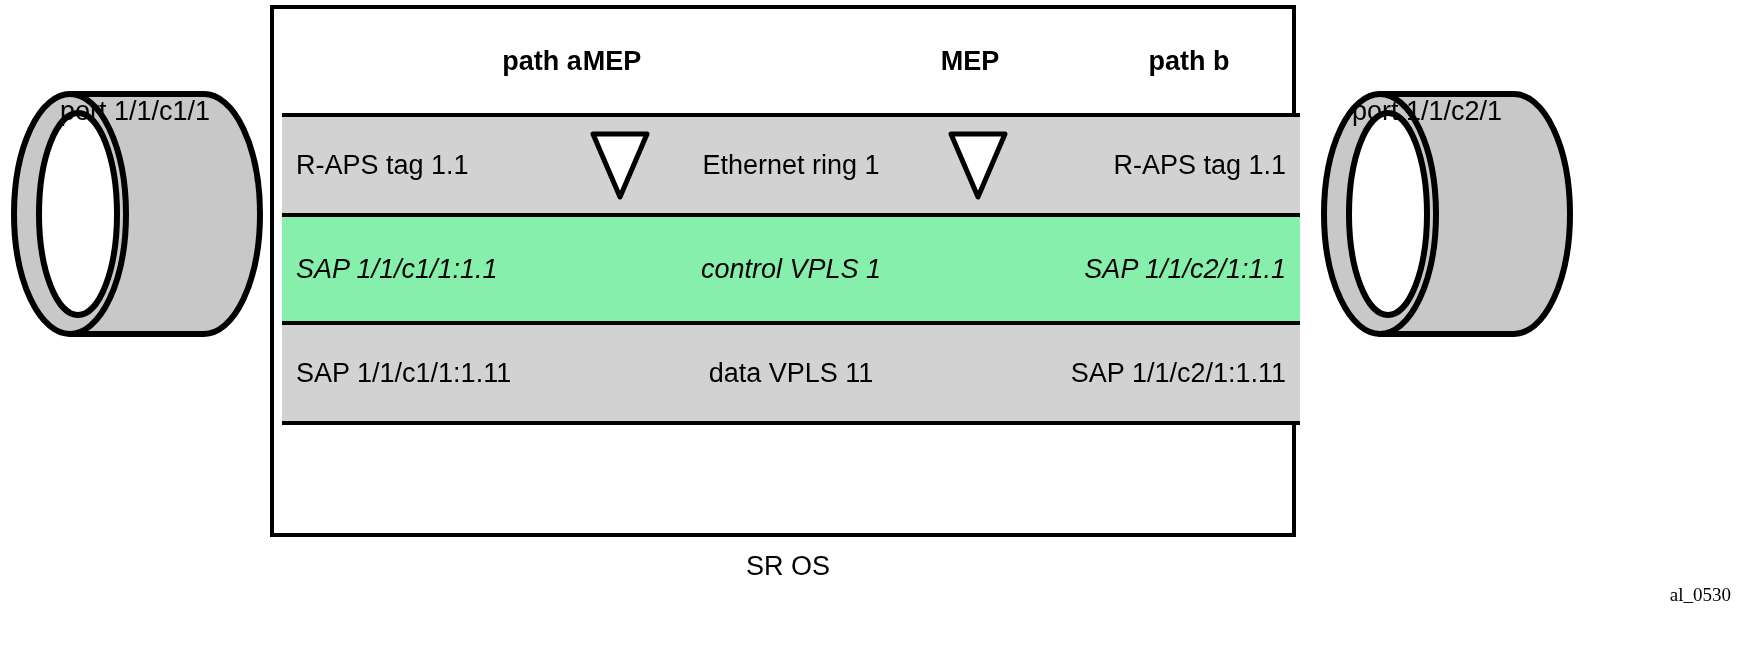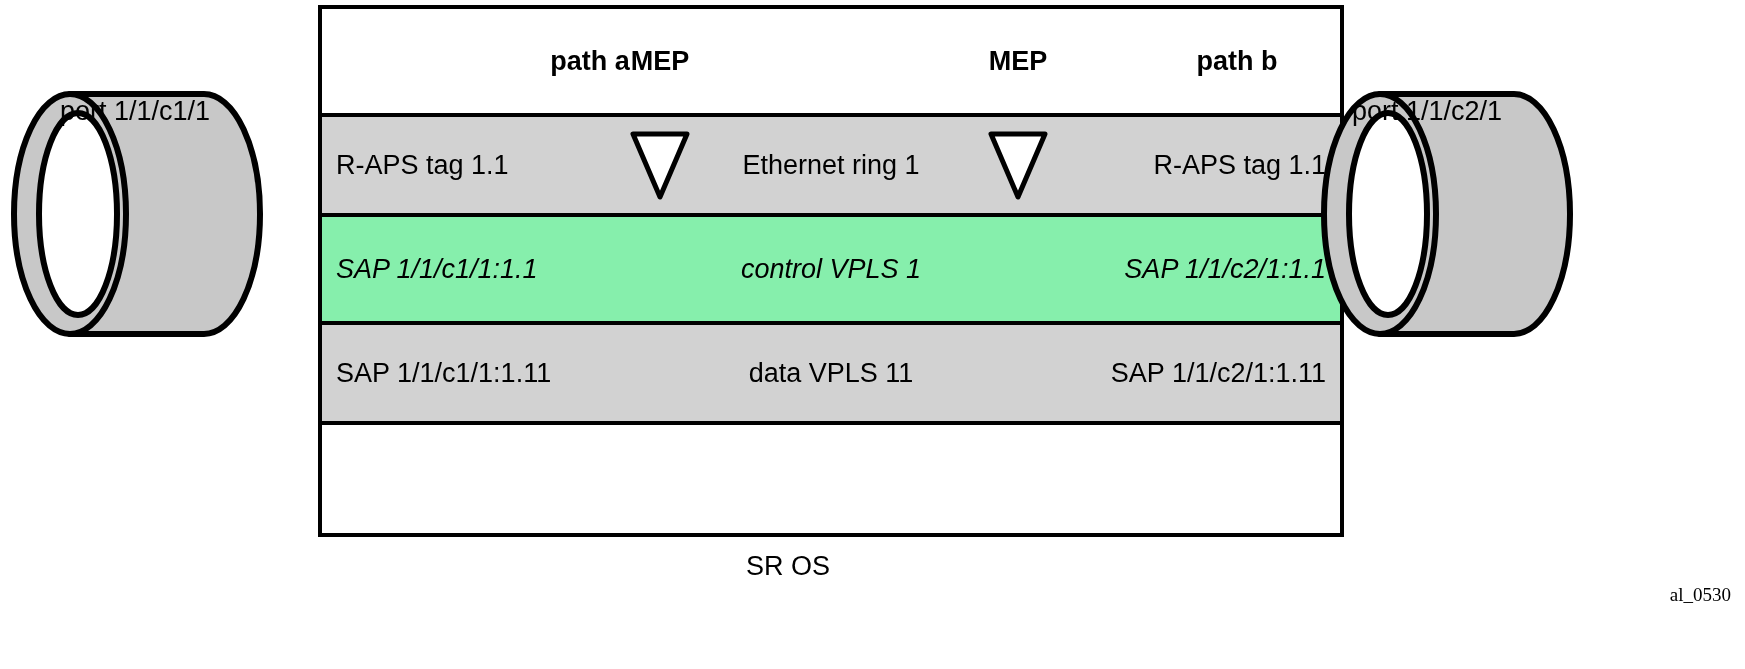--- a/index.html
+++ b/index.html
@@ -2,24 +2,24 @@
 <html><head>
 <meta charset="utf-8">
 <style>
   html,body{margin:0;padding:0;background:#ffffff;}
   body{width:1745px;height:669px;position:relative;overflow:hidden;
        font-family:"Liberation Sans","DejaVu Sans",sans-serif;color:#000;}
   .stage{position:absolute;left:0;top:0;width:1745px;height:669px;}
 
   
   .chassis{position:absolute;left:270px;top:5px;width:1026px;height:532px;
-           background:#ffffff;border:4px solid #000;box-sizing:border-box;z-index:5;margin-left:48px;}
+           background:#ffffff;border:4px solid #000;box-sizing:border-box;z-index:5;}
 
   
-  .band{position:absolute;left:0;width:100%;box-sizing:border-box;}
+  .band{position:absolute;left:8px;width:100%;box-sizing:border-box;}
   .band.shaded{background:#d2d2d2;border-top:4px solid #000;border-bottom:4px solid #000;}
   .band.plain{background:#86efac;font-style:italic;}
 
   .band-raps{top:104px;height:104px;}
   .band-control{top:208px;height:104px;}
   .band-data{top:312px;height:104px;}
 
   
   .headstrip{position:absolute;left:0;top:0;width:100%;height:104px;}
 

